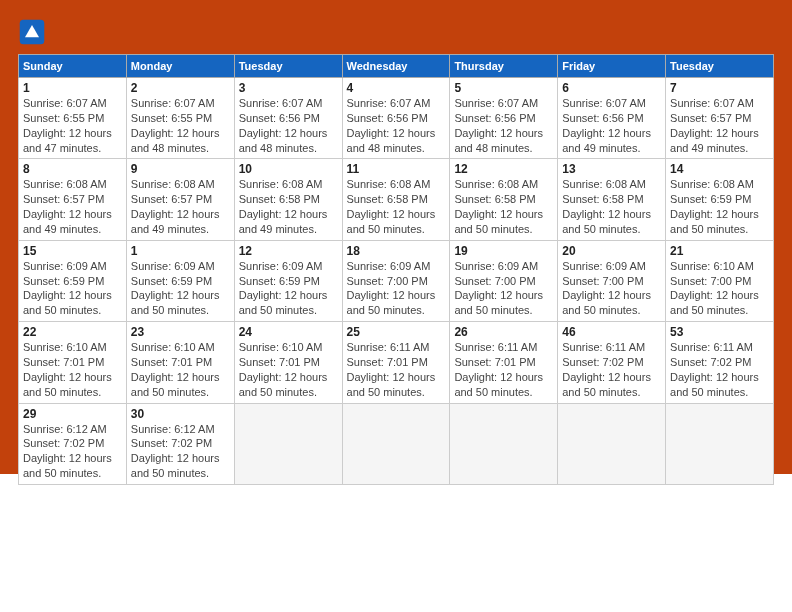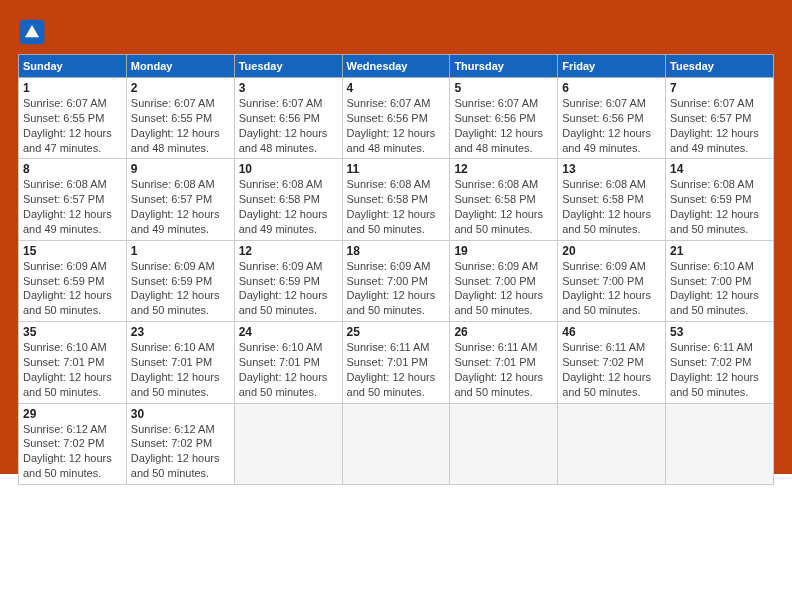--- a/index.html
+++ b/index.html
@@ -206,21 +206,21 @@
           <span class="day-number">20</span>
           <span class="day-info">Sunrise: 6:09 AM<br>Sunset: 7:00 PM<br>Daylight: 12 hours and 50 minutes.</span>
         </td>
           <td>
           <span class="day-number">21</span>
           <span class="day-info">Sunrise: 6:10 AM<br>Sunset: 7:00 PM<br>Daylight: 12 hours and 50 minutes.</span>
         </td>
         </tr>
         <tr>
           <td>
-          <span class="day-number">35</span>
+          <span class="day-number">22</span>
           <span class="day-info">Sunrise: 6:10 AM<br>Sunset: 7:01 PM<br>Daylight: 12 hours and 50 minutes.</span>
         </td>
           <td>
           <span class="day-number">23</span>
           <span class="day-info">Sunrise: 6:10 AM<br>Sunset: 7:01 PM<br>Daylight: 12 hours and 50 minutes.</span>
         </td>
           <td>
           <span class="day-number">24</span>
           <span class="day-info">Sunrise: 6:10 AM<br>Sunset: 7:01 PM<br>Daylight: 12 hours and 50 minutes.</span>
         </td>

